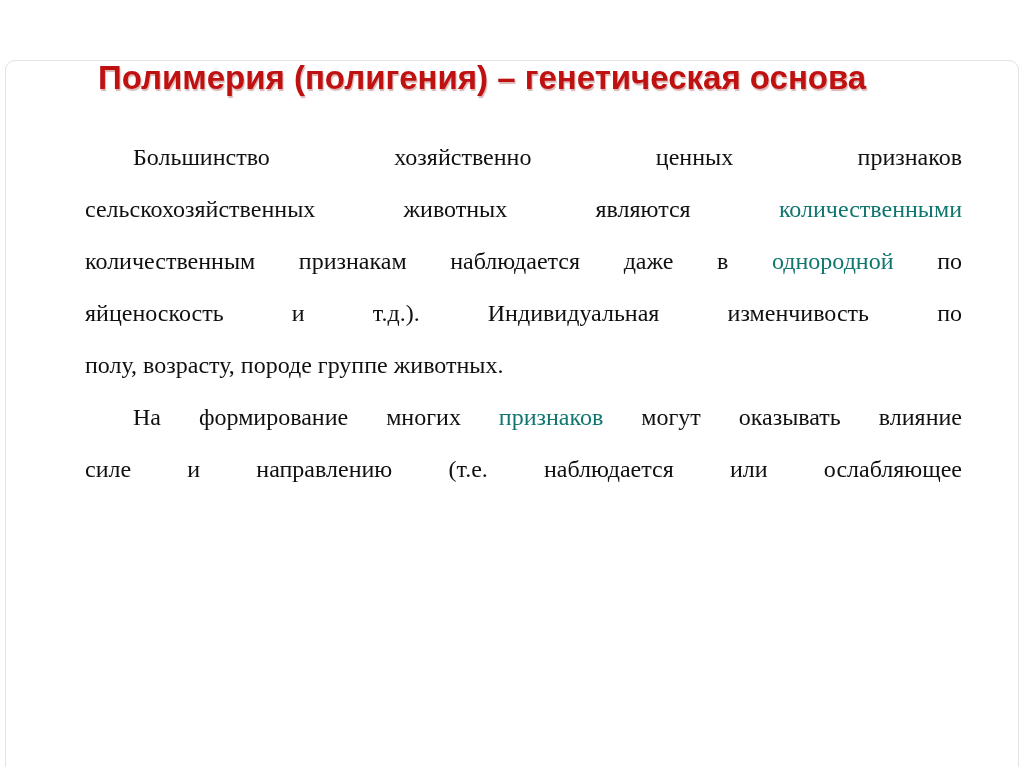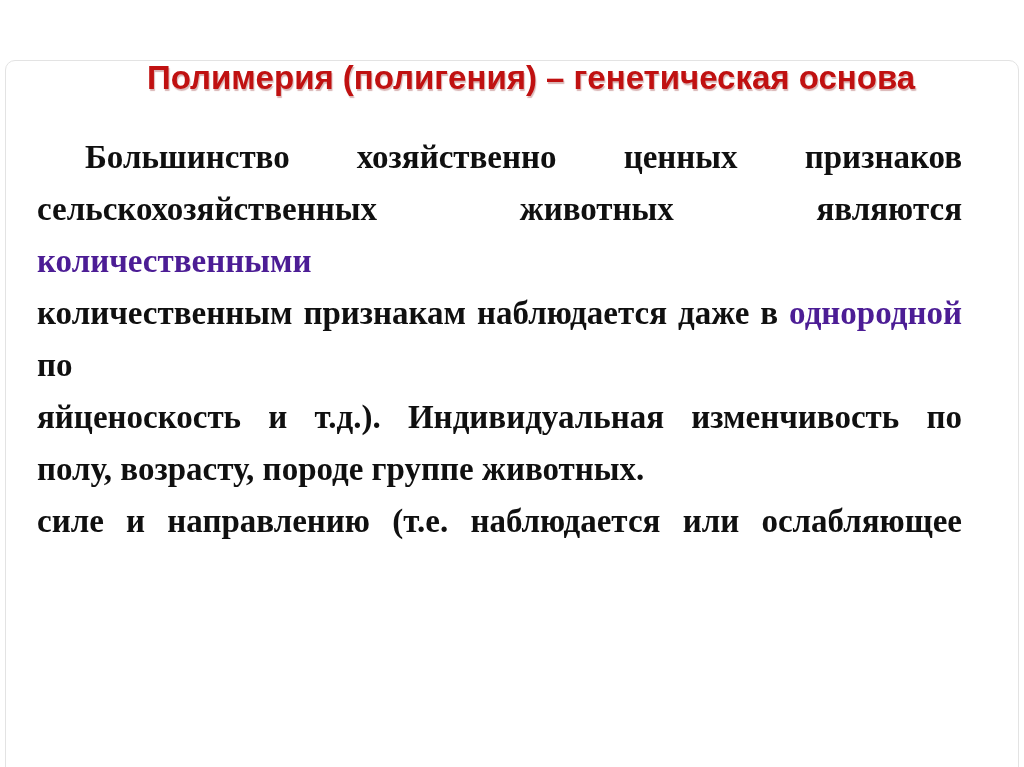--- a/index.html
+++ b/index.html
@@ -21,62 +21,63 @@
   }
   .frame {
     position: absolute;
     inset: 5px;
     border: 1px solid #e3e3e3;
     border-radius: 10px;
     pointer-events: none;
   }
   .title-block {
     margin: 55px 60px 0 98px;
-    text-align: center;
+    text-align: left;
     font-family: "Liberation Sans", sans-serif;
     font-weight: 700;
     font-size: 33px;
     line-height: 46px;
     color: #c01111;
     text-shadow: 1px 2px 1px rgba(130, 10, 10, 0.30);
     letter-spacing: 0;
   }
   .body-text {
-    margin: 30px 62px 0 37px;
+    margin: 30px 62px 0 85px;
     font-family: "Liberation Serif", serif;
-    font-weight: 700;
-    font-size: 33px;
+    font-weight: 400;
+    font-size: 24px;
     line-height: 52px;
     color: #101010;
   }
   .line {
     text-align: justify;
     text-align-last: justify;
   }
   .line.plast {
     text-align-last: left;
   }
   .line.first {
     text-indent: 48px;
   }
   .hl {
-    color: #4c1d95;
+    color: #0f766e;
   }
 </style>
 </head>
 <body>
 
 <div class="slide">
   <div class="frame"></div>
 
   <div class="title-block">
     <div>Полимерия (полигения) – генетическая основа</div>
   </div>
 
   <div class="body-text">
       <div class="line first"><span>Большинство хозяйственно ценных признаков</span></div>
       <div class="line"><span>сельскохозяйственных животных являются </span><span class="hl">количественными</span></div>
       <div class="line"><span>количественным признакам наблюдается даже в </span><span class="hl">однородной</span><span> по</span></div>
       <div class="line"><span>яйценоскость и т.д.). Индивидуальная изменчивость по</span></div>
       <div class="line plast"><span>полу, возрасту, породе группе животных.</span></div>
+      <div class="line first"><span>На формирование многих </span><span class="hl">признаков</span><span> могут оказывать влияние</span></div>
       <div class="line"><span>силе и направлению (т.е. наблюдается или ослабляющее</span></div>
     </div>
 </div>
 
 </body></html>

